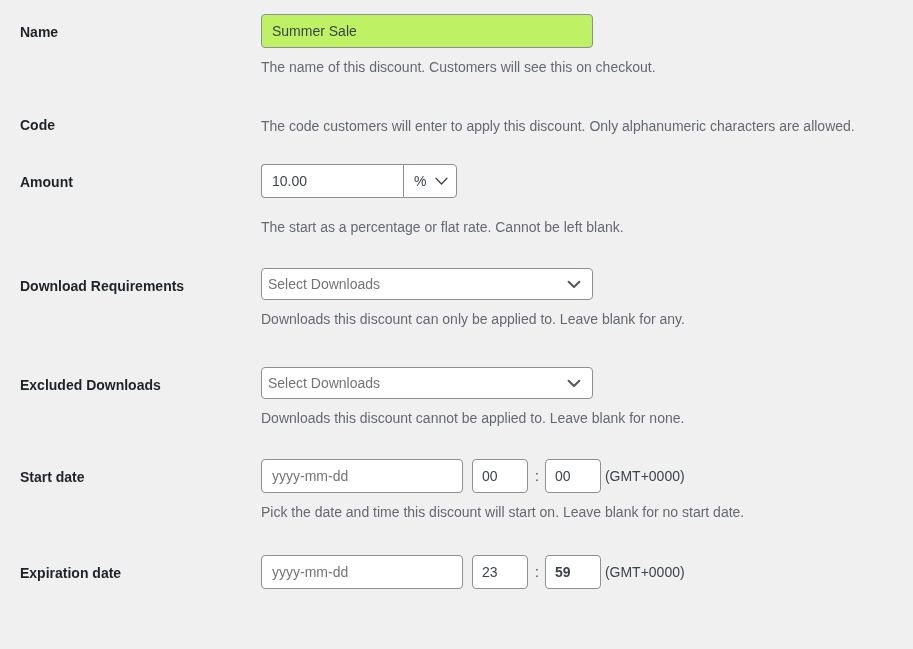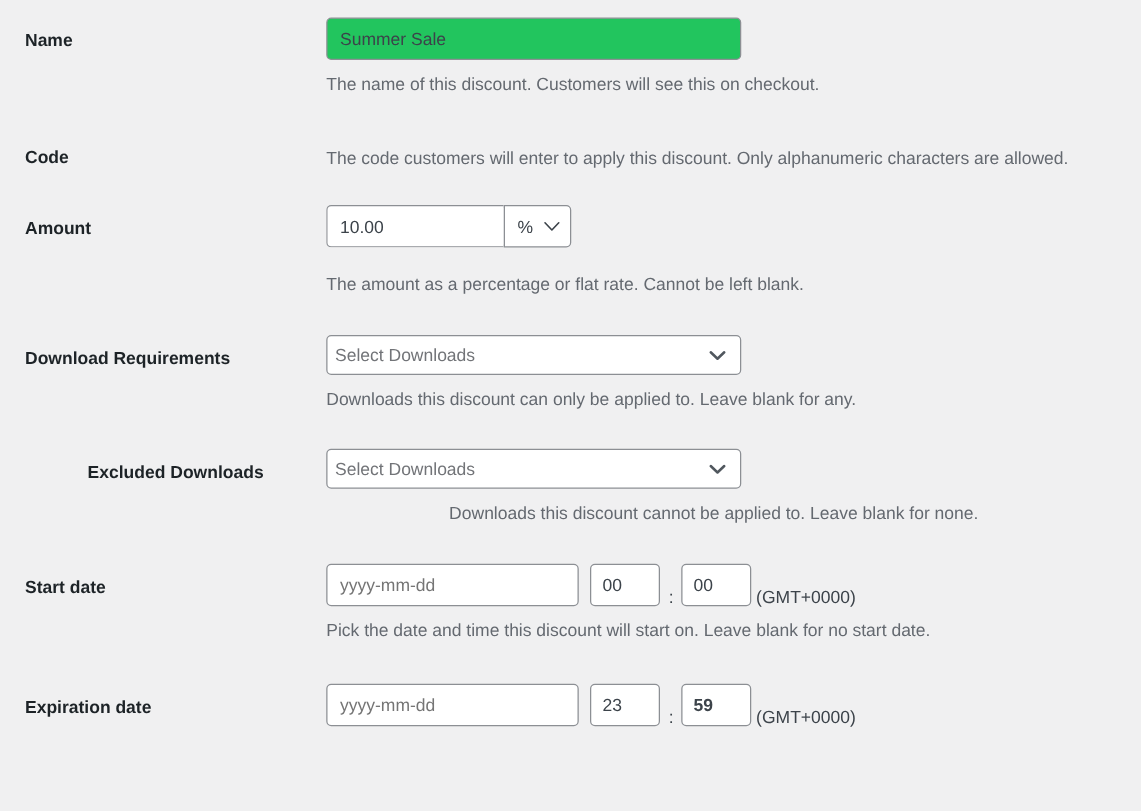--- a/index.html
+++ b/index.html
@@ -43,21 +43,21 @@
 
   
   .txt-input {
     display: block;
     width: 332px;
     height: 34px;
     padding: 0 10px;
     font-size: 14px;
     font-family: "Liberation Sans", sans-serif;
     color: #3c434a;
-    background: #22c55e;
+    background: #bef264;
     border: 1px solid #8c8f94;
     border-radius: 4px;
     outline: none;
     line-height: 32px;
   }
   .txt-input::placeholder { color: #757575; opacity: 1; }
   .txt-input.mono { font-family: "Liberation Mono", monospace; letter-spacing: 0.1px; }
 
   .help-text {
     margin: 9px 0 0 0;
@@ -127,21 +127,21 @@
   .sel-box .chev-bold {
     position: absolute;
     right: 11px;
     top: 50%;
     transform: translateY(-50%);
   }
 
   
   .date-line {
     display: flex;
-    align-items: flex-end;
+    align-items: center;
     height: 34px;
   }
   .date-input {
     width: 202px;
     height: 34px;
     padding: 0 10px;
     font-size: 14px;
     font-family: "Liberation Sans", sans-serif;
     color: #3c434a;
     background: #fff;
@@ -177,21 +177,21 @@
     font-size: 14px;
     color: #3c434a;
     white-space: nowrap;
   }
 
   
   .row-name      { margin-top: 0px;  }
   .row-code      { margin-top: 28px; }
   .row-amount    { margin-top: 27px; }
   .row-dlreq     { margin-top: 29px; }
-  .row-excluded  { margin-top: 28px; text-align: center; }
+  .row-excluded  { margin-top: 36px; }
   .row-start     { margin-top: 30px; }
   .row-expire    { margin-top: 31px; }
 </style>
 </head>
 <body>
 
 <div class="form-wrap">
 
   <div class="field-row row-name">
     <div class="label-col">Name</div>
@@ -215,21 +215,21 @@
         <input class="amount-input" type="text" value="10.00" style="">
         <div class="amount-select">
           <span>%</span>
           <span class="chev-thin">
             <svg width="13" height="9" viewBox="0 0 13 9" fill="none" xmlns="http://www.w3.org/2000/svg">
               <path d="M1 1.2 L6.5 7 L12 1.2" stroke="#3c434a" stroke-width="1.3" fill="none" stroke-linecap="round" stroke-linejoin="round"></path>
             </svg>
           </span>
         </div>
       </div>
-      <p class="help-text">The amount as a percentage or flat rate. Cannot be left blank.</p>
+      <p class="help-text">The start as a percentage or flat rate. Cannot be left blank.</p>
     </div>
   </div>
 
   <div class="field-row row-dlreq">
     <div class="label-col">Download Requirements</div>
     <div class="control-col">
       <div class="sel-box">
         <span>Select Downloads</span>
         <span class="chev-bold">
           <svg width="14" height="9" viewBox="0 0 14 9" fill="none" xmlns="http://www.w3.org/2000/svg">

